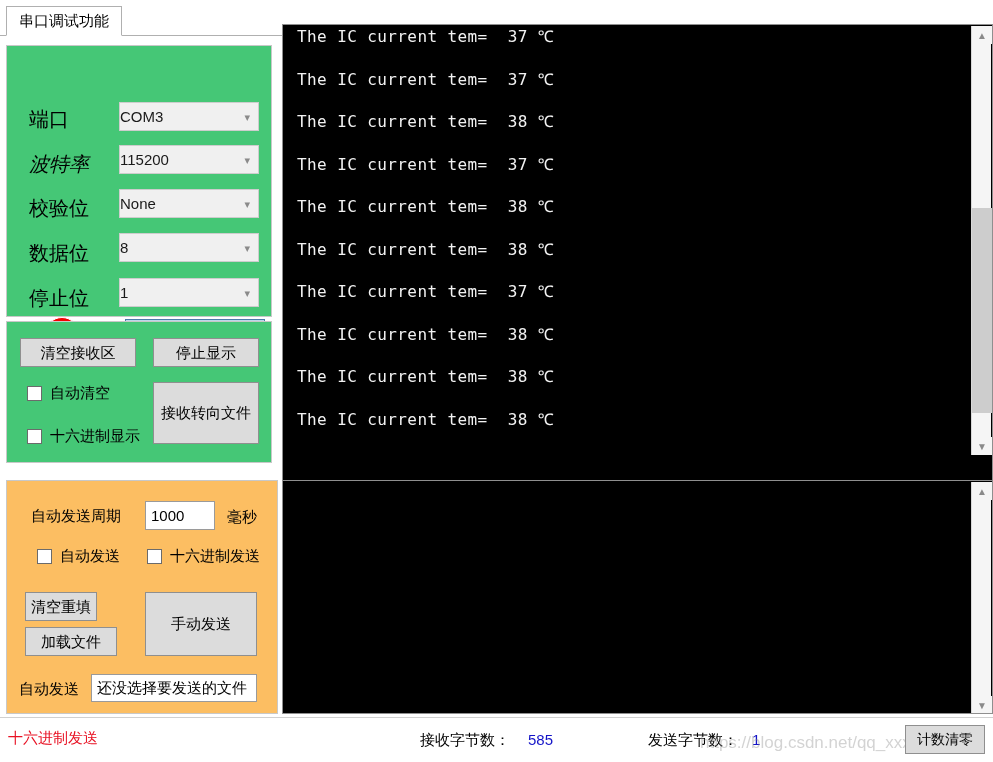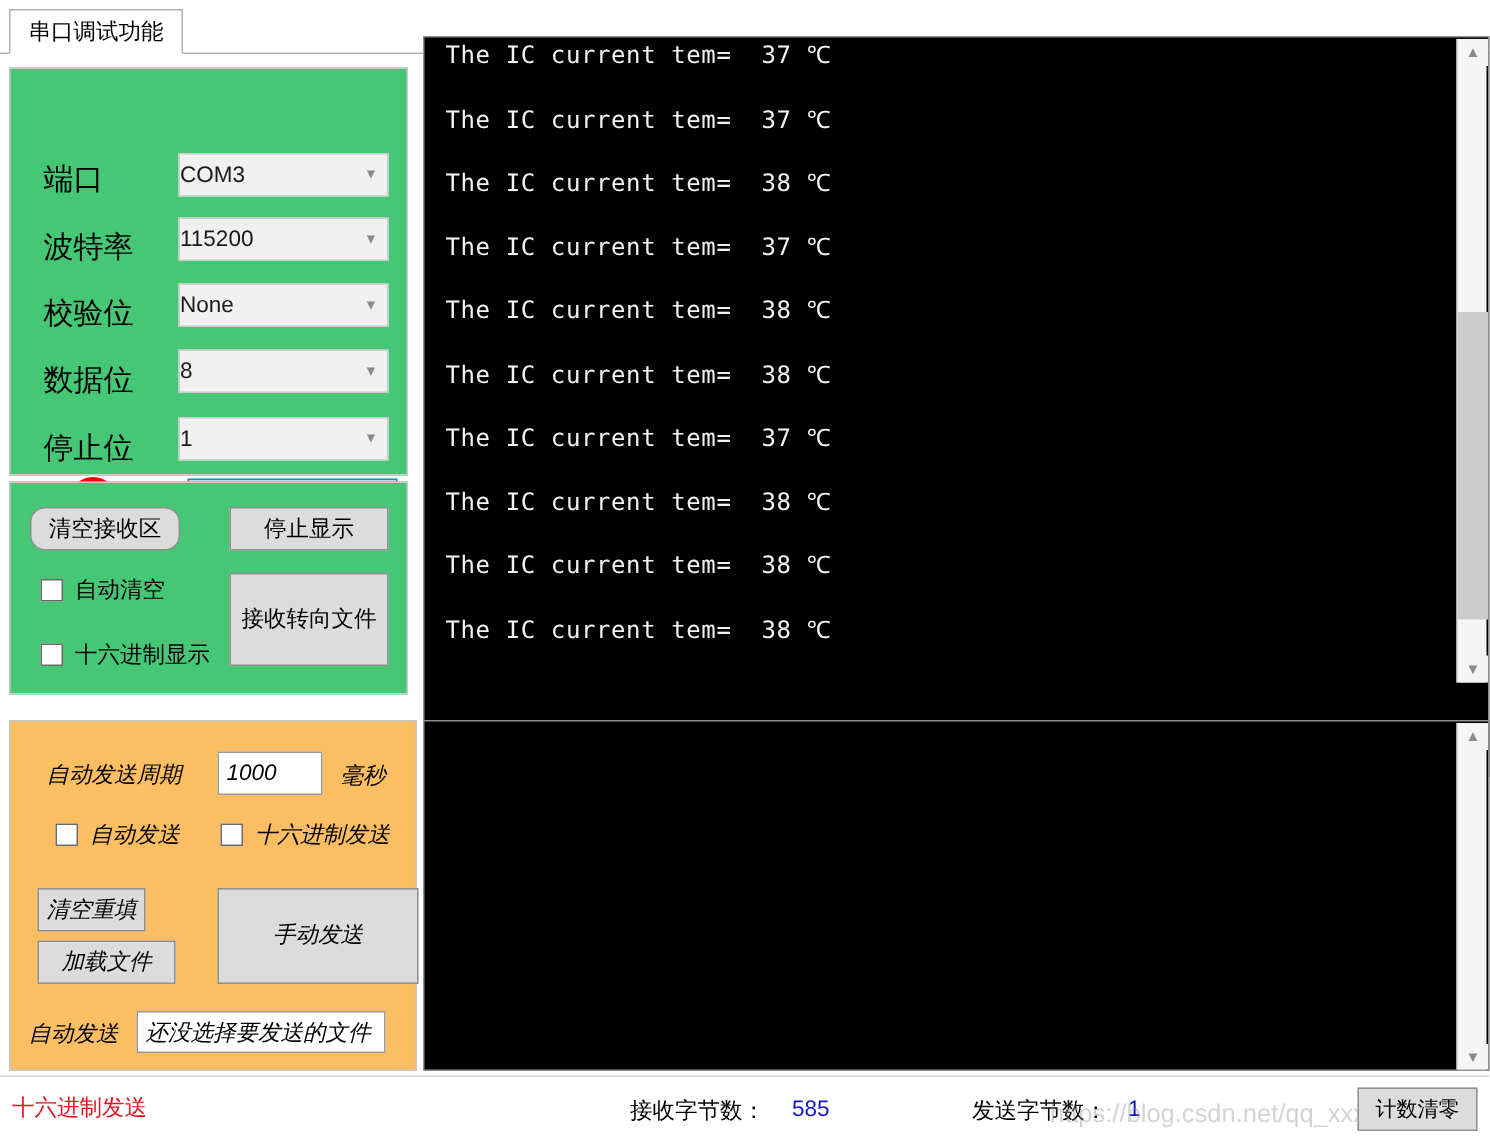--- a/index.html
+++ b/index.html
@@ -46,21 +46,21 @@
     border-bottom: 1px solid #b0b0b0;
   }
 
   
   .panel {
     position: absolute;
     border: 1px solid #c8c8c8;
   }
   .panel-port   { left: 6px;  top: 45px;  width: 266px; height: 272px; background: #45c776; }
   .panel-recv   { left: 6px;  top: 321px; width: 266px; height: 142px; background: #45c776; }
-  .panel-send   { left: 6px;  top: 480px; width: 272px; height: 234px; background: #fcbe62; font-style: italic; }
+  .panel-send   { left: 6px;  top: 480px; width: 272px; height: 234px; background: #fcbe62; }
 
   
   .field-label {
     position: absolute;
     font-size: 20px;
     color: #000000;
     white-space: nowrap;
   }
   .combo {
     position: absolute;
@@ -258,21 +258,21 @@
   </div>
 
   <div class="panel panel-port">
 
     <div class="field-label" style="left:22px; top:60px;">端口</div>
     <div class="combo" style="left:112px; top:56px;">
       <span>COM3</span>
       <span class="chev">▾</span>
     </div>
 
-    <div class="field-label" style="left:22px; top:105px;">波特率</div>
+    <div class="field-label" style="left:22px; top:105px;font-style:italic;">波特率</div>
     <div class="combo" style="left:112px; top:99px;">
       <span>115200</span>
       <span class="chev">▾</span>
     </div>
 
     <div class="field-label" style="left:22px; top:149px;">校验位</div>
     <div class="combo" style="left:112px; top:143px;">
       <span>None</span>
       <span class="chev">▾</span>
     </div>
@@ -291,21 +291,21 @@
 
     <div class="led" style="left:38px; top:271px;"></div>
 
     <div class="btn-close-port">
       <span>关闭串口</span>
     </div>
   </div>
 
   <div class="panel panel-recv">
 
-    <div class="gbtn" style="left:13px; top:16px; width:100px; height:29px;border-radius:10px;">
+    <div class="gbtn" style="left:13px; top:16px; width:116px; height:29px;">
       <span>清空接收区</span>
     </div>
 
     <div class="gbtn" style="left:146px; top:16px; width:106px; height:29px;">
       <span>停止显示</span>
     </div>
 
     <div class="cbrow" style="left:20px; top:62px;">
       <span class="cbox"></span>
       <span>自动清空</span>
@@ -342,21 +342,21 @@
     </div>
 
     <div class="gbtn" style="left:18px; top:111px; width:72px; height:29px;">
       <span>清空重填</span>
     </div>
 
     <div class="gbtn" style="left:18px; top:146px; width:92px; height:29px;">
       <span>加载文件</span>
     </div>
 
-    <div class="gbtn" style="left:138px; top:111px; width:134px; height:64px;">
+    <div class="gbtn" style="left:138px; top:111px; width:112px; height:64px;">
       <span>手动发送</span>
     </div>
 
     <div class="field-label" style="left:12px; top:199px; font-size:15px;">自动发送</div>
 
     <div class="tinput" style="left:84px; top:193px; width:166px; height:28px;">
       <span>还没选择要发送的文件</span>
     </div>
   </div>
 

